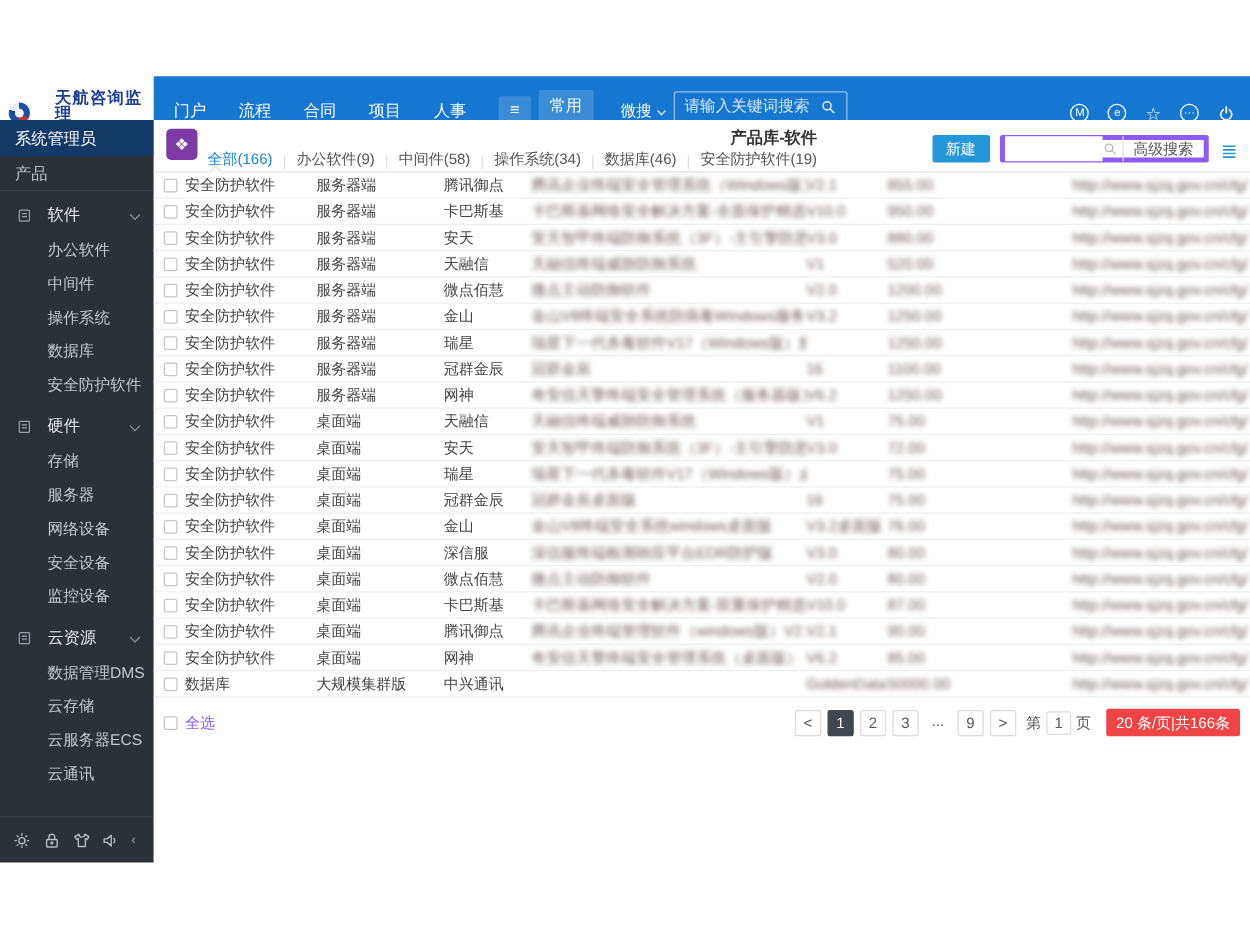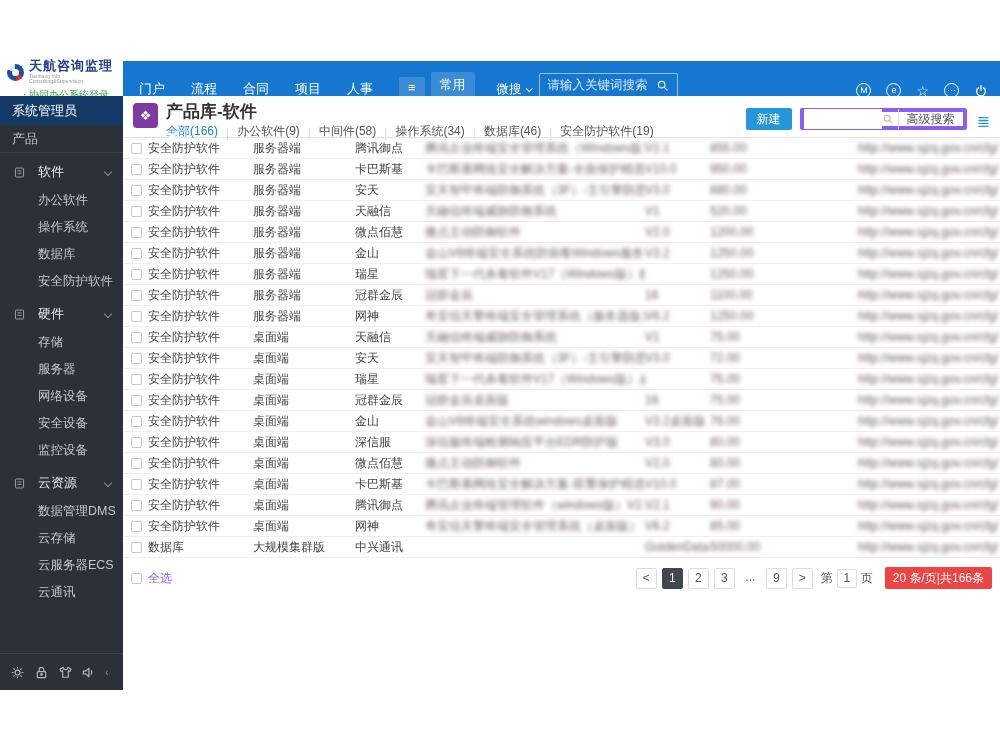--- a/index.html
+++ b/index.html
@@ -1,21 +1,21 @@
 <!DOCTYPE html>
 <html><head>
 <meta charset="utf-8">
 <style>
   * { margin:0; padding:0; box-sizing:border-box; }
   html,body { width:1000px; height:750px; background:#fff; font-family:"Liberation Sans","DejaVu Sans",sans-serif; overflow:hidden; }
   #stage { position:relative; width:1000px; height:750px; background:#fff; }
 
   
   #logo-panel { position:absolute; left:0; top:57px; width:123px; height:39px; background:#fff; padding:2px 0 0 7px; }
-  .brand-row { display:flex; align-items:center; gap:5px; }
+  .brand-row { display:flex; align-items:center; gap:20px;margin-top:12px; }
   .brand-swirl { width:17px; height:17px; border-radius:50%; background:conic-gradient(#1c4fa0 0 120deg,#c8322b 120deg 180deg,#1c4fa0 180deg 290deg,#e8eef7 290deg 360deg); position:relative; flex:0 0 auto; }
   .brand-swirl::after { content:""; position:absolute; left:5px; top:5px; width:7px; height:7px; border-radius:50%; background:#fff; }
   .brand-text { line-height:1; }
   .brand-title { font-size:13px; font-weight:bold; color:#1d3f8f; letter-spacing:1px; }
   .brand-sub { font-size:6px; color:#999; transform:scale(.85); transform-origin:left; margin-top:1px; }
   .brand-login { font-size:10px; color:#35a243; margin:3px 0 0 16px; }
 
   
   #topbar { position:absolute; left:123px; top:61px; width:877px; height:37px; background:#1577d0; display:flex; align-items:flex-end; padding:0 12px 0 16px; color:#fff; }
   .nav-item { font-size:13px; color:#fff; margin-right:26px; cursor:pointer; white-space:nowrap; }
@@ -42,21 +42,21 @@
   .nav-child { height:27px; line-height:27px; padding-left:38px; color:#c3c8ce; font-size:12.5px; cursor:pointer; white-space:nowrap; }
   #sidebar-footer { position:absolute; left:0; bottom:0; width:123px; height:37px; border-top:1px solid #3c4147; display:flex; align-items:center; justify-content:space-around; padding:0 10px 0 6px; }
   .ficon { cursor:pointer; display:inline-flex; }
   .ficon svg { width:15px; height:15px; stroke:#b4bac1; fill:none; stroke-width:1.2; stroke-linejoin:round; }
   .collapse-arrow { color:#8e949b; font-size:11px; cursor:pointer; }
 
   
   #main { position:absolute; left:123px; top:96px; width:877px; height:594px; background:#fff; }
   #content-header { position:relative; display:flex; padding:6px 10px 0 10px; border-bottom:1px solid #e4e4e4; height:42px; }
   .ph-icon { width:25px; height:25px; border-radius:4px; background:#7d3ba3; color:#fff; font-size:13px; display:flex; align-items:center; justify-content:center; margin:1px 8px 0 0; flex:0 0 auto; }
-  .ph-title { font-size:17px; font-weight:bold; color:#333; line-height:1; margin-top:1px; }
+  .ph-title { font-size:13px; font-weight:bold; color:#333; line-height:1; margin-top:1px;text-align:right; }
   .tabs { display:flex; align-items:flex-end; gap:8px; margin-top:3px; font-size:12px; }
   .tab { color:#555; cursor:pointer; white-space:nowrap; }
   .tab.active { color:#1a87d2; }
   .tab-sep { color:#ddd; }
   .hdr-caret { position:absolute; bottom:-4px; left:46px; width:7px; height:7px; background:#fff; border-left:1px solid #e0e0e0; border-top:1px solid #e0e0e0; transform:rotate(45deg); }
   #header-controls { margin-left:auto; display:flex; align-items:flex-end; gap:8px; padding-bottom:7px; }
   .btn-new { background:#2596d9; color:#fff; font-size:12px; height:22px; line-height:22px; padding:0 11px; border:none; border-radius:2px; cursor:pointer; }
   .adv-search { display:flex; align-items:center; height:22px; border:4px solid #8b5cf6; border-radius:2px;margin-top:24px; }
   .adv-search input { border:none; outline:none; width:78px; height:20px; padding:0 4px; font-size:12px; }
   .adv-search svg { width:12px; height:12px; stroke:#b5b5b5; fill:none; stroke-width:1.4; margin-right:4px; }
@@ -145,20 +145,21 @@
     <div id="sidebar-menu">
         <div class="nav-group">
           <svg viewBox="0 0 16 16">
             <rect x="3" y="2.5" width="10" height="11" rx="1"></rect>
             <path d="M5.5 6h5M5.5 9h5"></path>
           </svg>
           <span class="glabel">软件</span>
           <span class="chev"></span>
         </div>
         <div class="nav-child">办公软件</div>
+        <div class="nav-child">中间件</div>
         <div class="nav-child">操作系统</div>
         <div class="nav-child">数据库</div>
         <div class="nav-child">安全防护软件</div>
         <div class="nav-group">
           <svg viewBox="0 0 16 16">
             <rect x="3" y="2.5" width="10" height="11" rx="1"></rect>
             <path d="M5.5 6h5M5.5 9h5"></path>
           </svg>
           <span class="glabel">硬件</span>
           <span class="chev"></span>

